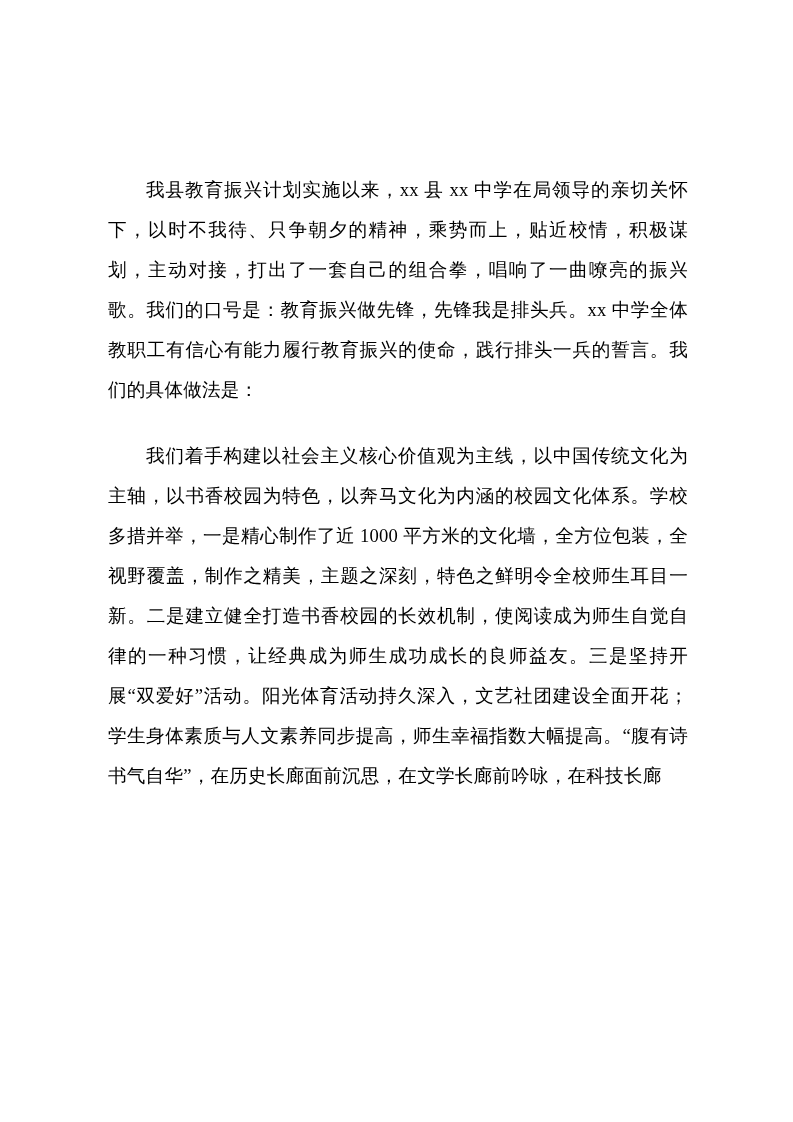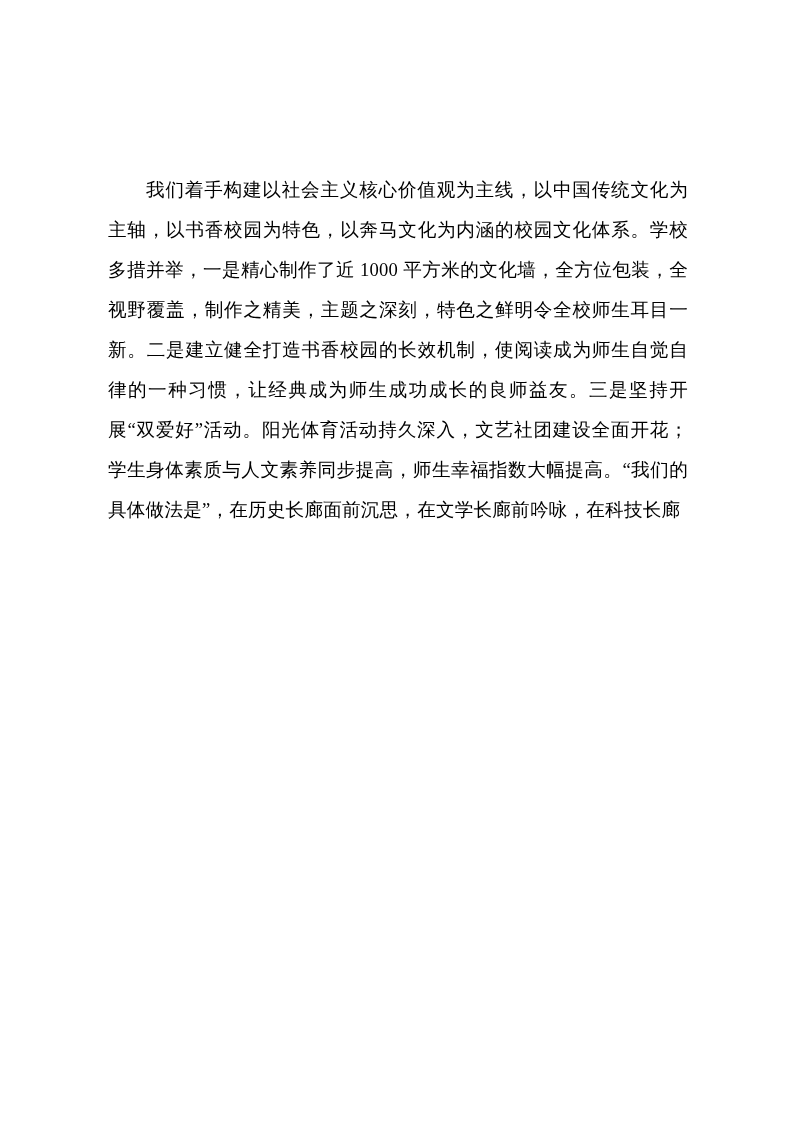--- a/index.html
+++ b/index.html
@@ -53,18 +53,19 @@
     font-family: "Liberation Sans", "DejaVu Sans", sans-serif;
   }
 </style>
 </head>
 <body>
 
 <div class="page">
   <div class="content">
 
 
+    <p class="para indent">我县教育振兴计划实施以来，xx 县 xx 中学在局领导的亲切关怀下，以时不我待、只争朝夕的精神，乘势而上，贴近校情，积极谋划，主动对接，打出了一套自己的组合拳，唱响了一曲嘹亮的振兴歌。我们的口号是：教育振兴做先锋，先锋我是排头兵。xx 中学全体教职工有信心有能力履行教育振兴的使命，践行排头一兵的誓言。我们的具体做法是：</p>
 
 
-    <p class="para indent">我们着手构建以社会主义核心价值观为主线，以中国传统文化为主轴，以书香校园为特色，以奔马文化为内涵的校园文化体系。学校多措并举，一是精心制作了近 1000 平方米的文化墙，全方位包装，全视野覆盖，制作之精美，主题之深刻，特色之鲜明令全校师生耳目一新。二是建立健全打造书香校园的长效机制，使阅读成为师生自觉自律的一种习惯，让经典成为师生成功成长的良师益友。三是坚持开展“双爱好”活动。阳光体育活动持久深入，文艺社团建设全面开花；学生身体素质与人文素养同步提高，师生幸福指数大幅提高。“我们的具体做法是”，在历史长廊面前沉思，在文学长廊前吟咏，在科技长廊</p>
+    <p class="para indent">我们着手构建以社会主义核心价值观为主线，以中国传统文化为主轴，以书香校园为特色，以奔马文化为内涵的校园文化体系。学校多措并举，一是精心制作了近 1000 平方米的文化墙，全方位包装，全视野覆盖，制作之精美，主题之深刻，特色之鲜明令全校师生耳目一新。二是建立健全打造书香校园的长效机制，使阅读成为师生自觉自律的一种习惯，让经典成为师生成功成长的良师益友。三是坚持开展“双爱好”活动。阳光体育活动持久深入，文艺社团建设全面开花；学生身体素质与人文素养同步提高，师生幸福指数大幅提高。“腹有诗书气自华”，在历史长廊面前沉思，在文学长廊前吟咏，在科技长廊</p>
 
   </div>
 </div>
 
 </body></html>

